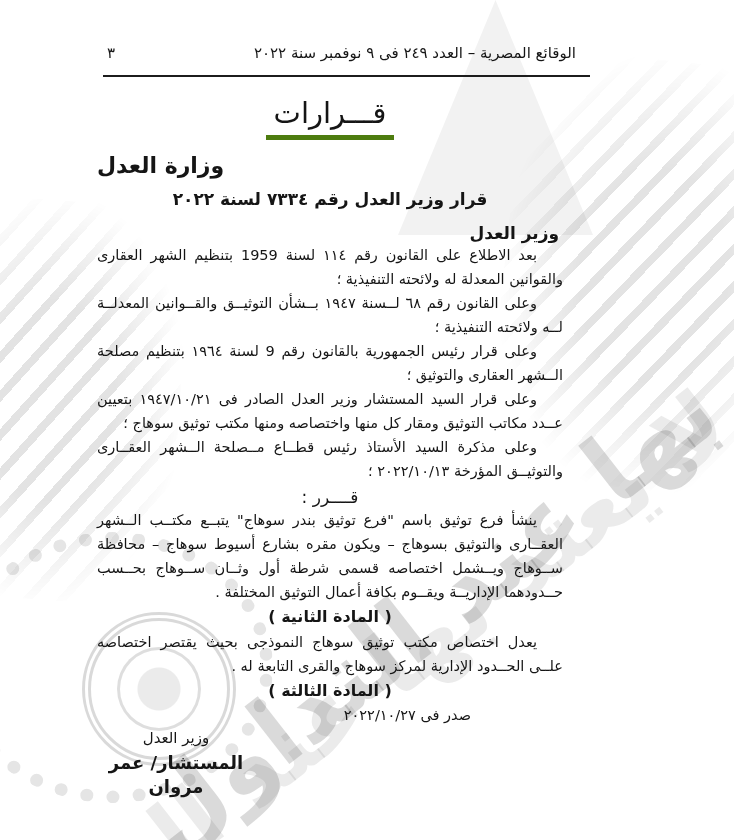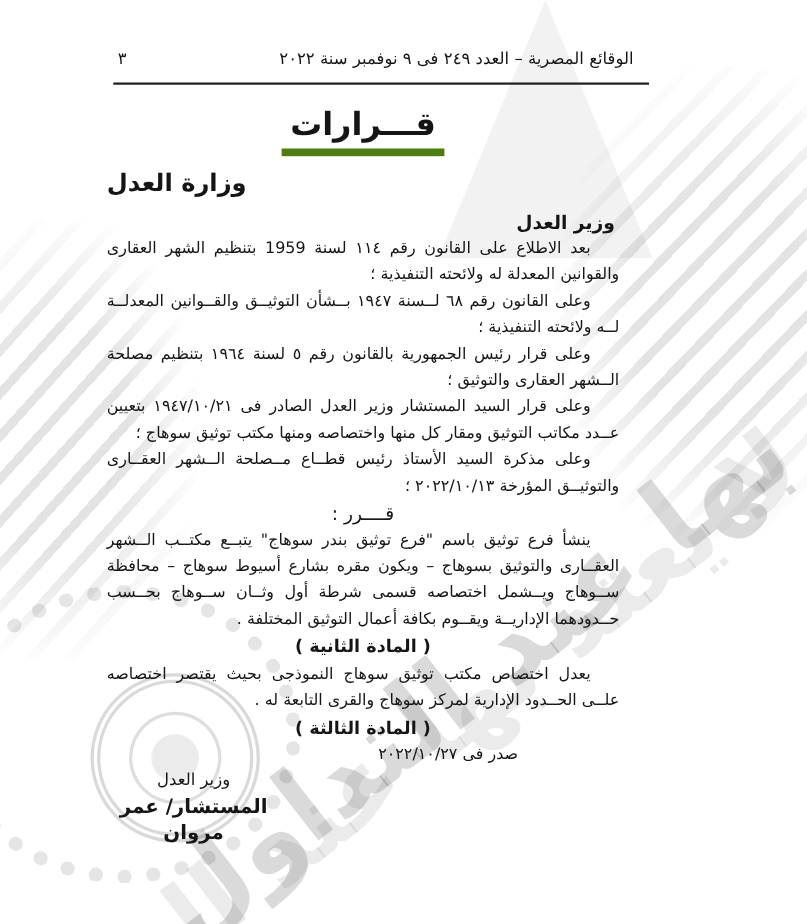--- a/index.html
+++ b/index.html
@@ -47,22 +47,22 @@
     background:radial-gradient(circle,rgba(0,0,0,0.08) 0 38%,transparent 40%);
   }
   
   .header{position:absolute;top:44px;left:103px;width:487px;height:22px;font-size:15px;}
   .issue{position:absolute;right:14px;top:0;}
   .pageno{position:absolute;left:4px;top:0;}
   .rule{position:absolute;top:75px;left:103px;width:487px;border-top:2px solid #1c1c1c;}
   .content{position:absolute;top:92px;right:171px;width:466px;}
   .sec-title-wrap{text-align:center;margin-top:6px;}
   .sec-title{
-    display:inline-block;font-size:29px;font-weight:bold;line-height:1.1;
-    border-bottom:7px solid #4d7c0f;padding:0 8px 5px;
+    display:inline-block;font-size:29px;font-weight:normal;line-height:1.1;
+    border-bottom:5px solid #4d7c0f;padding:0 8px 5px;
   }
   .ministry{text-align:left;font-size:22px;font-weight:bold;margin-top:13px;line-height:1.15;}
   .decree{text-align:center;font-size:17px;font-weight:bold;margin-top:11px;line-height:1.2;}
   .authority{font-size:17px;font-weight:bold;margin-top:13px;line-height:1.2;padding-right:4px;}
   .para{
     font-size:14.5px;line-height:24px;text-align:justify;
     text-indent:26px;margin:0;
   }
   .decision{text-align:center;font-size:17px;font-weight:normal;margin-top:4px;line-height:21px;}
   .art-head{text-align:center;font-size:16px;font-weight:bold;margin:3px 0;line-height:20px;}
@@ -95,25 +95,26 @@
     <span class="issue">الوقائع المصرية – العدد ٢٤٩ فى ٩ نوفمبر سنة ٢٠٢٢</span>
     <span class="pageno">٣</span>
   </div>
   <div class="rule"></div>
 
   <div class="content">
     <div class="sec-title-wrap">
       <span class="sec-title">قـــرارات</span>
     </div>
     <div class="ministry">وزارة العدل</div>
+    <div class="decree">قرار وزير العدل رقم ٧٣٣٤ لسنة ٢٠٢٢</div>
     <div class="authority">وزير العدل</div>
 
     <p class="para">بعد الاطلاع على القانون رقم ١١٤ لسنة 1959 بتنظيم الشهر العقارى والقوانين المعدلة له ولائحته التنفيذية ؛</p>
     <p class="para">وعلى القانون رقم ٦٨ لــسنة ١٩٤٧ بــشأن التوثيــق والقــوانين المعدلــة لــه ولائحته التنفيذية ؛</p>
-    <p class="para">وعلى قرار رئيس الجمهورية بالقانون رقم ٥ لسنة ١٩٦٤ بتنظيم مصلحة الــشهر العقارى والتوثيق ؛</p>
+    <p class="para">وعلى قرار رئيس الجمهورية بالقانون رقم 9 لسنة ١٩٦٤ بتنظيم مصلحة الــشهر العقارى والتوثيق ؛</p>
     <p class="para">وعلى قرار السيد المستشار وزير العدل الصادر فى ١٩٤٧/١٠/٢١ بتعيين عــدد مكاتب التوثيق ومقار كل منها واختصاصه ومنها مكتب توثيق سوهاج ؛</p>
     <p class="para">وعلى مذكرة السيد الأستاذ رئيس قطــاع مــصلحة الــشهر العقــارى والتوثيــق المؤرخة ٢٠٢٢/١٠/١٣ ؛</p>
 
     <div class="decision">قــــرر :</div>
 
     <p class="para">ينشأ فرع توثيق باسم "فرع توثيق بندر سوهاج" يتبــع مكتــب الــشهر العقــارى والتوثيق بسوهاج – ويكون مقره بشارع أسيوط سوهاج – محافظة ســوهاج ويــشمل اختصاصه قسمى شرطة أول وثــان ســوهاج بحــسب حــدودهما الإداريــة ويقــوم بكافة أعمال التوثيق المختلفة .</p>
 
     <div class="art-head">( المادة الثانية )</div>
     <p class="para">يعدل اختصاص مكتب توثيق سوهاج النموذجى بحيث يقتصر اختصاصه علــى الحــدود الإدارية لمركز سوهاج والقرى التابعة له .</p>
 

